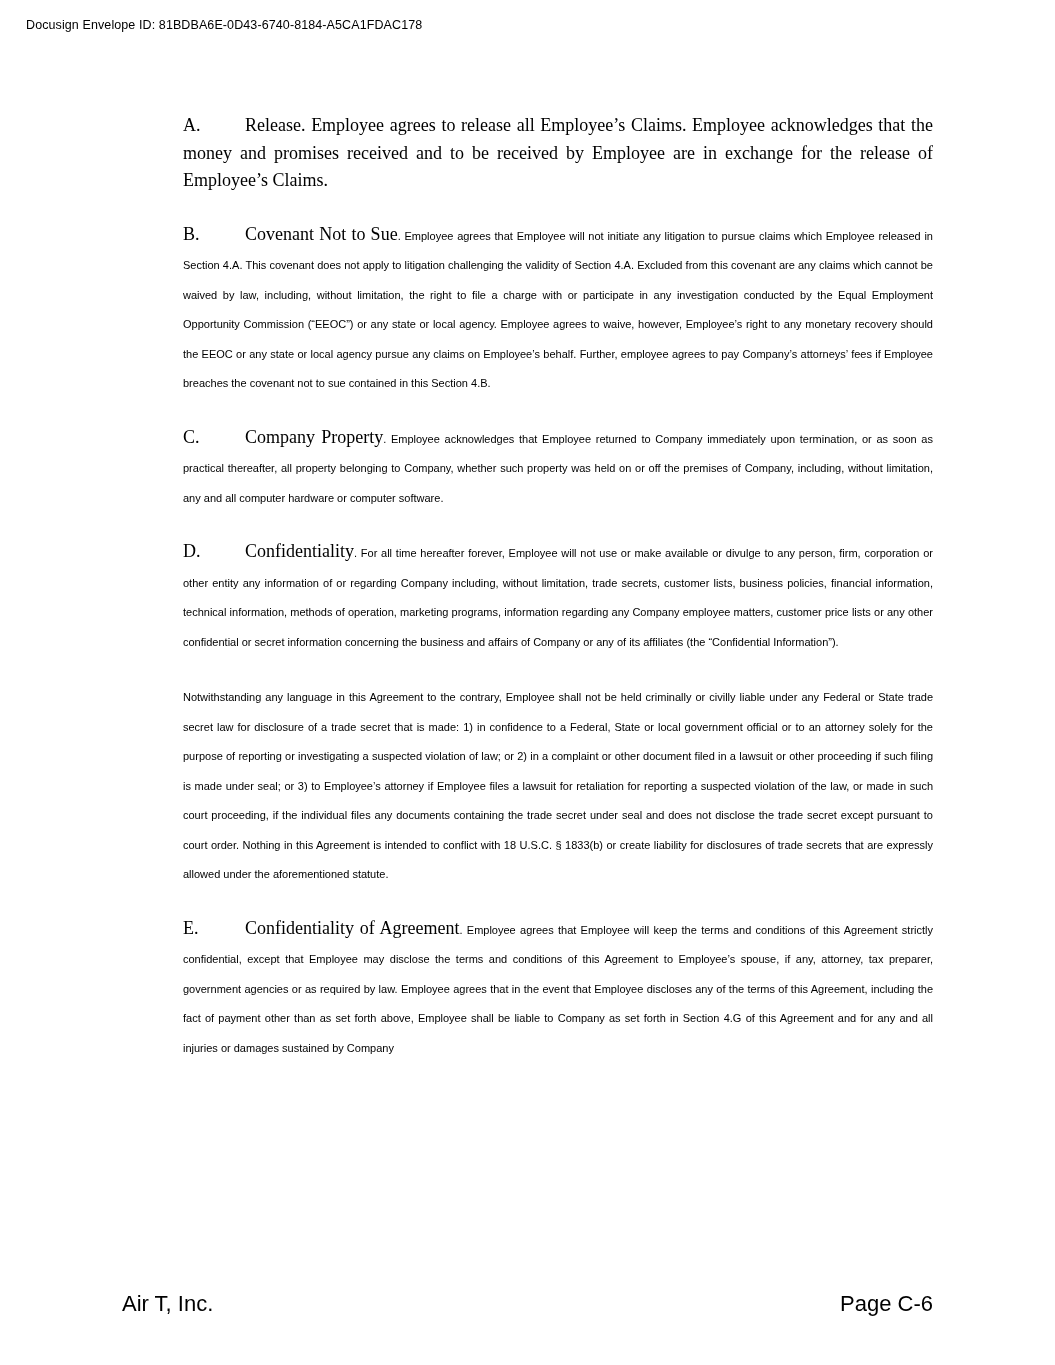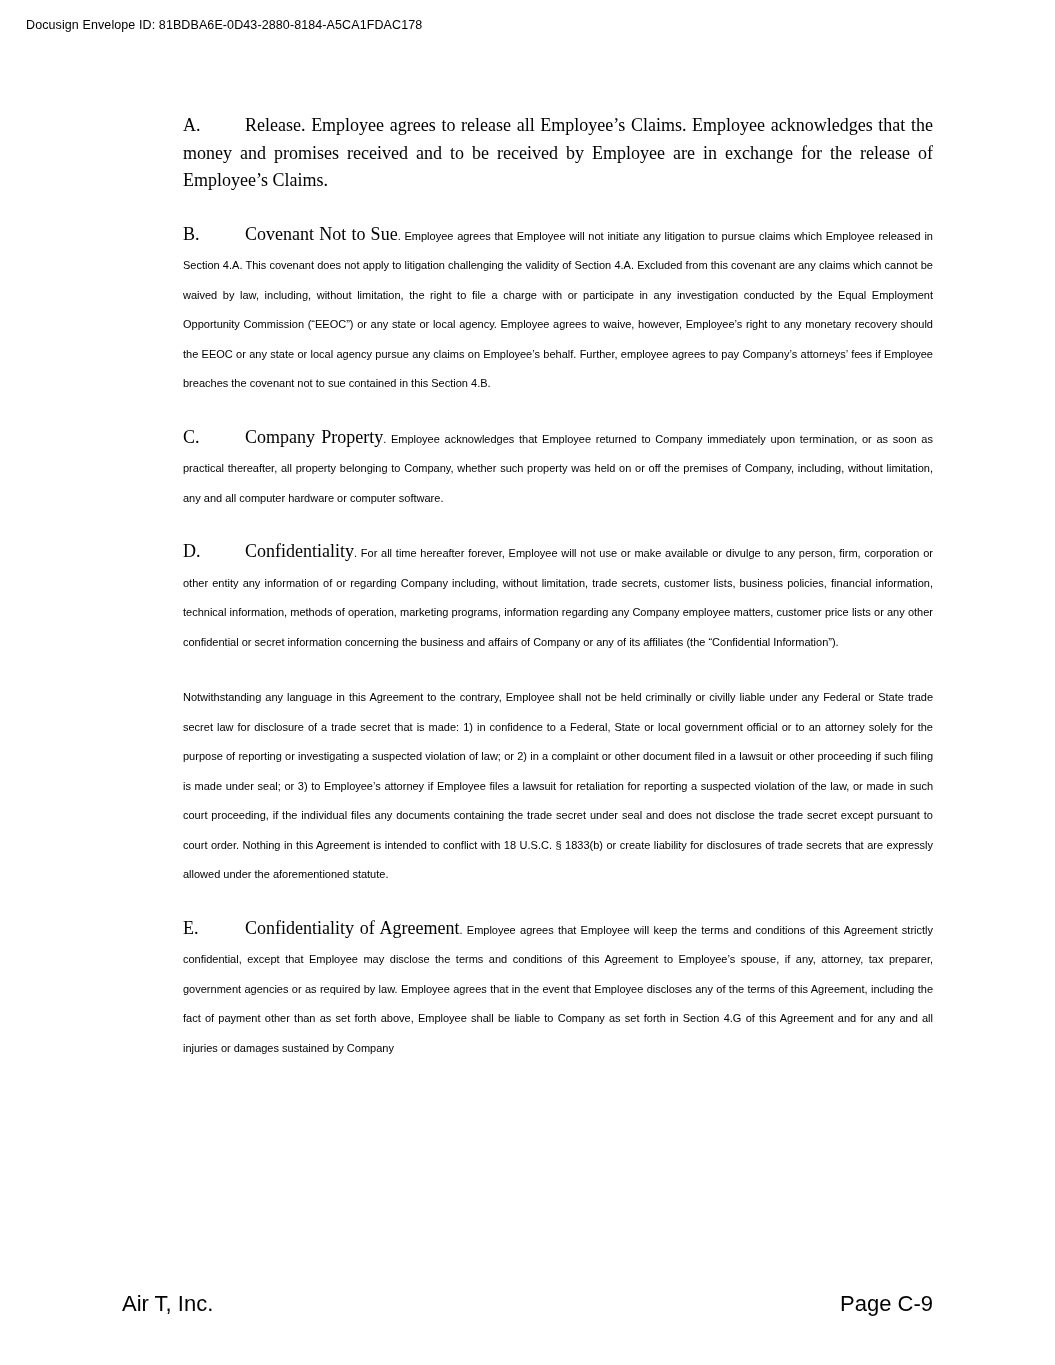--- a/index.html
+++ b/index.html
@@ -71,21 +71,21 @@
     justify-content: space-between;
     align-items: baseline;
     font-size: 22px;
   }
   #footer .f-center { flex: 1; text-align: center; }
   #footer .f-right { text-align: right; }
 </style>
 </head>
 <body>
 
-<div id="envelope-id">Docusign Envelope ID: 81BDBA6E-0D43-2880-8184-A5CA1FDAC178</div>
+<div id="envelope-id">Docusign Envelope ID: 81BDBA6E-0D43-6740-8184-A5CA1FDAC178</div>
 
 <div id="page-body">
 
   <p class="para">
     <span class="marker">A.</span><span class="lead-label">Release</span><span class="run-serif">.  Employee agrees to release all Employee’s Claims.  Employee acknowledges that the money and promises received and to be received by Employee are in exchange for the release of Employee’s Claims.</span>
   </p>
 
   <p class="para">
     <span class="marker">B.</span><span class="lead-label">Covenant Not to Sue</span><span class="run-sans">.  Employee agrees that Employee will not initiate any litigation to pursue claims which Employee released in Section 4.A.  This covenant does not apply to litigation challenging the validity of Section 4.A.  Excluded from this covenant are any claims which cannot be waived by law, including, without limitation, the right to file a charge with or participate in any investigation conducted by the Equal Employment Opportunity Commission (“EEOC”) or any state or local agency.  Employee agrees to waive, however, Employee’s right to any monetary recovery should the EEOC or any state or local agency pursue any claims on Employee’s behalf.  Further, employee agrees to pay Company’s attorneys’ fees if Employee breaches the covenant not to sue contained in this Section 4.B.</span>
   </p>
@@ -103,14 +103,14 @@
   </p>
 
   <p class="para">
     <span class="marker">E.</span><span class="lead-label">Confidentiality of Agreement</span><span class="run-sans">.  Employee agrees that Employee will keep the terms and conditions of this Agreement strictly confidential, except that Employee may disclose the terms and conditions of this Agreement to Employee’s spouse, if any, attorney, tax preparer, government agencies or as required by law.  Employee agrees that in the event that Employee discloses any of the terms of this Agreement, including the fact of payment other than as set forth above, Employee shall be liable to Company as set forth in Section 4.G of this Agreement and for any and all injuries or damages sustained by Company</span>
   </p>
 
 </div>
 
 <div id="footer">
   <div class="f-left">Air T, Inc.</div>
-  <div class="f-right">Page C-9</div>
+  <div class="f-right">Page C-6</div>
 </div>
 
 </body></html>

